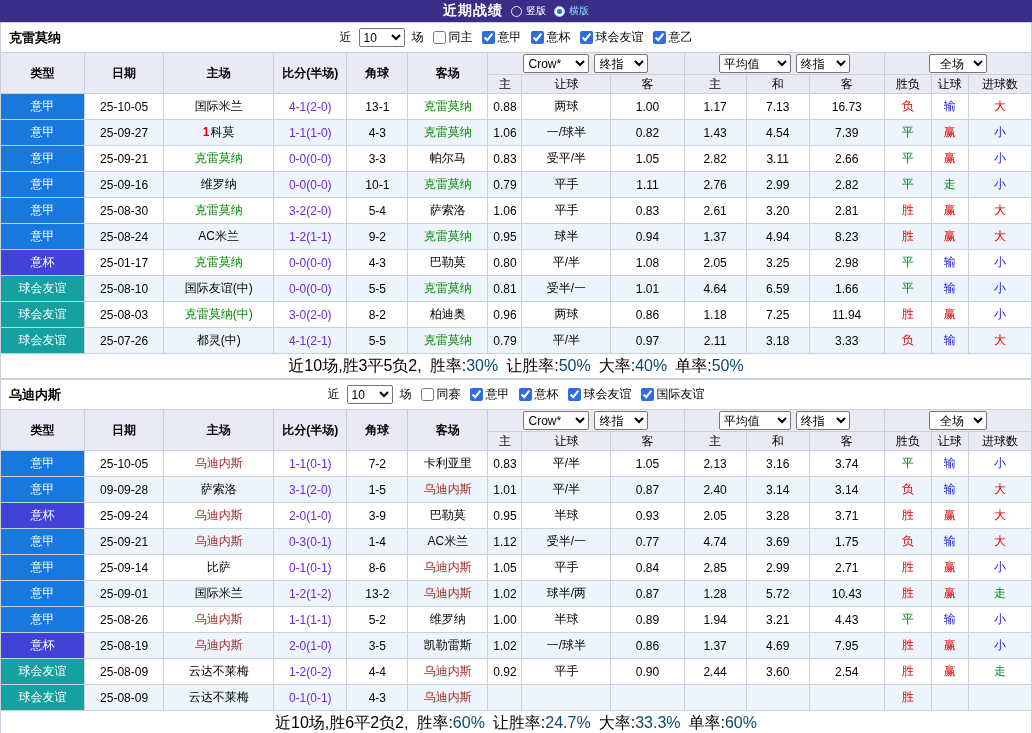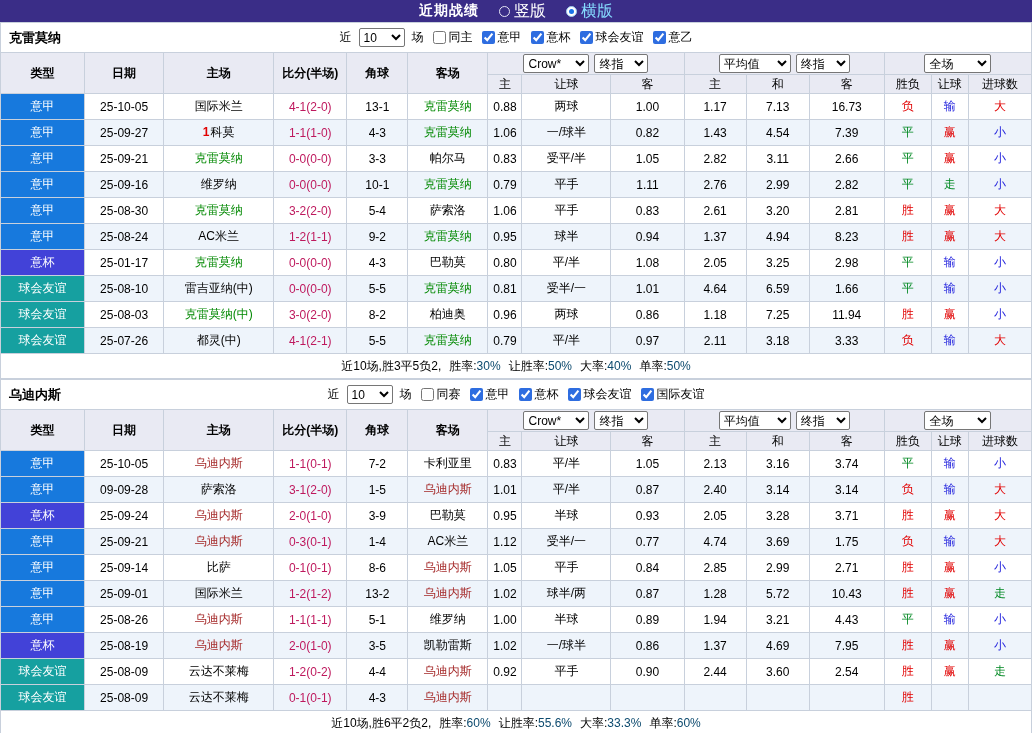--- a/index.html
+++ b/index.html
@@ -1,60 +1,60 @@
 <!DOCTYPE html>
 <html><head>
 <meta charset="utf-8">
 <style>
 * { box-sizing: border-box; }
 html, body { margin: 0; padding: 0; }
 body { width: 1032px; font-family: "Liberation Sans", "DejaVu Sans", sans-serif; background: #fff; color: #000; }
 
-.topbar { height: 22px; background: #3a2d87; display: flex; align-items: center; justify-content: center; gap: 20px; }
+.topbar { height: 22px; background: #3a2d87; display: flex; align-items: center; justify-content: center; gap: 8px; }
 .topbar-title { color: #fff; font-size: 14px; font-weight: bold; letter-spacing: 1px; }
-.radio-opt { display: inline-flex; align-items: center; gap: 4px; color: #fff; font-size: 16px; cursor: pointer; }
+.radio-opt { display: inline-flex; align-items: center; gap: 4px; color: #fff; font-size: 10px; cursor: pointer; }
 .radio-opt.sel { color: #86dcff; justify-content: flex-end; }
 .rc { width: 11px; height: 11px; border-radius: 50%; border: 1px solid #e6e6f5; display: inline-block; position: relative; background: transparent; }
 .rc.sel { background: #fff; border-color: #9ecbef; }
 .rc.sel::after { content: ""; position: absolute; left: 2px; top: 2px; width: 5px; height: 5px; border-radius: 50%; background: #1a73e8; }
 
 .filter-row { position: relative; height: 30px; display: flex; align-items: center; justify-content: center; border: 1px solid #c8d0dc; border-bottom: none; background: #fff; font-size: 12px; }
 .team-name { position: absolute; left: 8px; font-size: 13px; font-weight: bold; }
 .filter-controls { display: flex; align-items: center; gap: 3px; }
 .cb-opt { display: inline-flex; align-items: center; margin-left: 6px; cursor: pointer; }
 .cb-opt input { width: 13px; height: 13px; margin: 0 3px 0 0; accent-color: #2e6de0; }
 
 select { font-size: 12px; height: 19px; border: 1px solid #767676; background: #fff; border-radius: 2px; }
 .sel-count { width: 46px; margin: 0 4px; }
 .sel-odds { width: 66px; }
 .sel-time { width: 54px; margin-left: 5px; }
 .sel-avg { width: 72px; }
-.sel-scope { width: 67px; }
+.sel-scope { width: 58px; text-align: center; }
 
 table.stats { width: 1032px; border-collapse: collapse; table-layout: fixed; font-size: 12px; }
 table.stats th, table.stats td { border: 1px solid #c8d0dc; text-align: center; padding: 0 1px; overflow: hidden; white-space: nowrap; }
 thead th { background: #e9eaf3; }
 tr.hdr1 th { height: 22px; font-weight: bold; }
 tr.hdr2 th { height: 19px; font-weight: normal; }
 tbody td { height: 26px; background: #fff; }
 tbody tr.alt td { background: #eef4fb; }
 
 td.type-cell { color: #fff; }
 td.tc-league { background: #1779dd !important; }
 td.tc-cup { background: #4242d8 !important; }
 td.tc-friendly { background: #16a0a0 !important; }
-td.score-cell { color: #be185d; }
+td.score-cell { color: #6d28d9; }
 .hl0 { color: #008800; }
 .hl1 { color: #a52a2a; }
 .badge { color: #e10000; font-weight: bold; margin-right: 1px; }
 .c-r { color: #e10000; }
 .c-b { color: #2222dd; }
 .c-g { color: #008822; }
 
-.summary-row { height: 25px; display: flex; align-items: center; justify-content: center; border: 1px solid #c8d0dc; border-top: none; font-size: 12px; gap: 8px; background: #fff; }
+.summary-row { height: 25px; display: flex; align-items: center; justify-content: center; border: 1px solid #c8d0dc; border-top: none; font-size: 16px; gap: 8px; background: #fff; }
 .summary-row .val { color: #0c4a6e; }
 </style>
 </head>
 <body>
 
 <div class="topbar">
   <span class="topbar-title">近期战绩</span>
   <label class="radio-opt" id="radio0">
     <span class="rc"></span>
     <span>竖版</span>
@@ -253,21 +253,21 @@
             <td class="avg-cell">2.05</td>
             <td class="avg-cell">3.25</td>
             <td class="avg-cell">2.98</td>
             <td class="res-cell c-g">平</td>
             <td class="res-cell c-b">输</td>
             <td class="res-cell c-b">小</td>
           </tr>
           <tr class="alt">
             <td class="type-cell tc-friendly">球会友谊</td>
             <td class="date-cell">25-08-10</td>
-            <td class="team-cell"><span>雷吉亚纳(中)</span></td>
+            <td class="team-cell"><span>国际友谊(中)</span></td>
             <td class="score-cell">0-0(0-0)</td>
             <td class="corner-cell">5-5</td>
             <td class="team-cell hl0"><span>克雷莫纳</span></td>
             <td class="odds-cell">0.81</td>
             <td class="odds-cell">受半/一</td>
             <td class="odds-cell">1.01</td>
             <td class="avg-cell">4.64</td>
             <td class="avg-cell">6.59</td>
             <td class="avg-cell">1.66</td>
             <td class="res-cell c-g">平</td>
@@ -490,21 +490,21 @@
             <td class="avg-cell">10.43</td>
             <td class="res-cell c-r">胜</td>
             <td class="res-cell c-r">赢</td>
             <td class="res-cell c-g">走</td>
           </tr>
           <tr>
             <td class="type-cell tc-league">意甲</td>
             <td class="date-cell">25-08-26</td>
             <td class="team-cell hl1"><span>乌迪内斯</span></td>
             <td class="score-cell">1-1(1-1)</td>
-            <td class="corner-cell">5-1</td>
+            <td class="corner-cell">5-2</td>
             <td class="team-cell"><span>维罗纳</span></td>
             <td class="odds-cell">1.00</td>
             <td class="odds-cell">半球</td>
             <td class="odds-cell">0.89</td>
             <td class="avg-cell">1.94</td>
             <td class="avg-cell">3.21</td>
             <td class="avg-cell">4.43</td>
             <td class="res-cell c-g">平</td>
             <td class="res-cell c-b">输</td>
             <td class="res-cell c-b">小</td>
@@ -558,18 +558,18 @@
             <td class="avg-cell"></td>
             <td class="res-cell c-r">胜</td>
             <td class="res-cell"></td>
             <td class="res-cell"></td>
           </tr>
         </tbody>
       </table>
       <div class="summary-row">
         <span>近10场,胜6平2负2,</span>
         <span class="stat"><span class="lab">胜率:</span><span class="val">60%</span></span>
-        <span class="stat"><span class="lab">让胜率:</span><span class="val">55.6%</span></span>
+        <span class="stat"><span class="lab">让胜率:</span><span class="val">24.7%</span></span>
         <span class="stat"><span class="lab">大率:</span><span class="val">33.3%</span></span>
         <span class="stat"><span class="lab">单率:</span><span class="val">60%</span></span>
       </div>
     </div>
   </div>
 
 </body></html>

